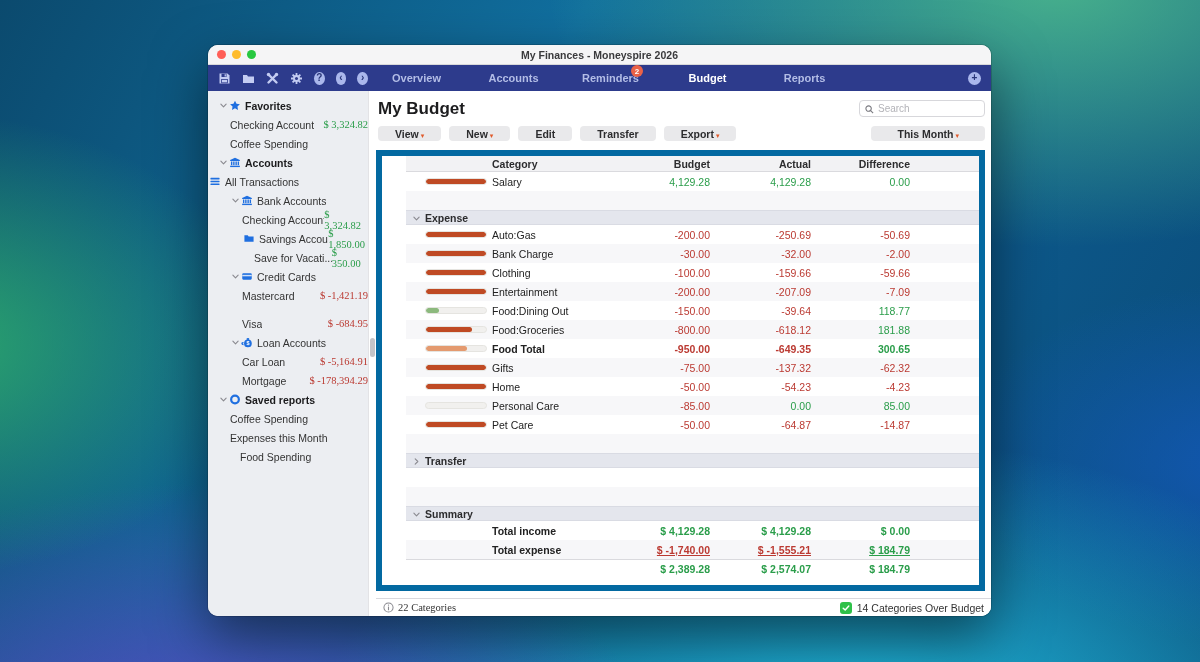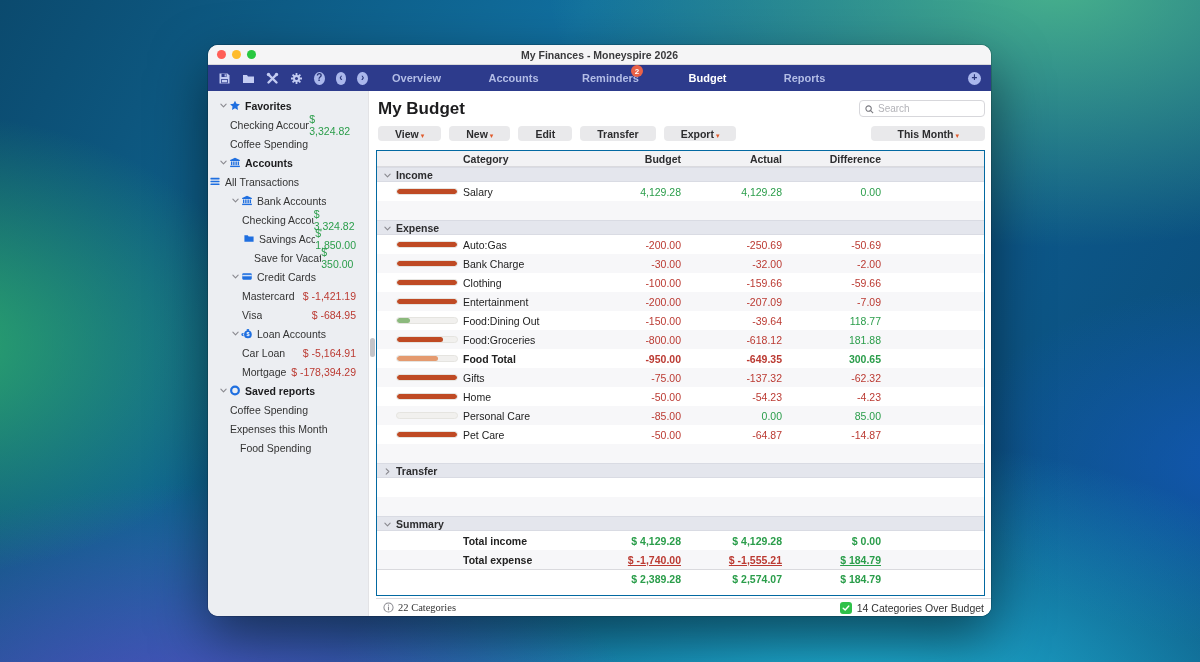--- a/index.html
+++ b/index.html
@@ -47,41 +47,41 @@
 
   
   .win-body { flex:1; display:flex; min-height:0; }
   .sidebar { width:160px; flex:none; background:#eceef2; padding-top:5px; overflow:hidden; }
   .sb-item { height:19px; display:flex; align-items:center; font-size:10.5px; color:#333; cursor:pointer; }
   .sb-item .lbl { white-space:nowrap; overflow:hidden; }
   .sb-item.hdr .lbl { font-weight:bold; color:#1b1b1d; }
   .sb-chev { width:10px; flex:none; display:flex; align-items:center; justify-content:center; }
   .sb-ico { width:14px; height:12px; flex:none; display:flex; align-items:center; justify-content:center; margin-right:3px; }
   .sb-ico svg { width:12px; height:11px; display:block; }
-  .sb-amt { margin-left:auto; padding-right:12px; font-size:10.5px; }
+  .sb-amt { margin-left:auto; font-size:10.5px;font-family:Liberation Serif, serif; }
   .g { color:#2a9d4a; } .r { color:#bb3a32; }
   .gutter { width:8px; flex:none; background:#fff; position:relative; border-left:1px solid #e3e3e6; }
   .gutter .thumb { position:absolute; left:1px; top:247px; width:5px; height:19px; border-radius:3px; background:#c4c4c8; }
 
   .rightpane { flex:1; display:flex; flex-direction:column; min-width:0; background:#fff; }
   .main { flex:1; padding:6px 6px 0 0; display:flex; flex-direction:column; min-height:0; }
 
   .main-head { display:flex; align-items:flex-start; justify-content:space-between; padding:2px 0 0 2px;gap:36px; }
   .page-title { font-size:17px; font-weight:bold; color:#1c1c1e; }
   .searchbox { display:flex; align-items:center; gap:4px; border:1px solid #d7d7db; border-radius:4px; height:17px; width:126px; padding:0 5px; margin-top:1px; }
   .searchbox input { border:none; outline:none; width:100%; font-size:10px; color:#333; font-family:inherit; background:transparent; }
   .searchbox input::placeholder { color:#b3b3b8; }
 
   .actions { display:flex; align-items:center; margin:7px 0 9px 2px; }
   .btn { background:#e9e9eb; border:none; border-radius:4px; height:15px; padding:0 17px; font-size:10.5px; font-weight:bold; color:#2c2c2e; margin-right:8px; font-family:inherit; cursor:pointer; white-space:nowrap; }
   .btn .caret { font-size:7px; color:#e05a2b; margin-left:2px; }
   .btn.period { margin-left:auto; margin-right:0; padding:0 26px; }
 
   
-  .table-wrap { border:1px solid #0369a1; flex:none; padding-bottom:7px; background:#fff; }
+  .table-wrap { border:6px solid #0369a1; flex:none; padding-bottom:7px; background:#fff;padding-left:24px; }
   .trow { display:grid; grid-template-columns:86px 142px 76px 101px 99px 1fr; align-items:center; height:19px; font-size:10.5px; color:#222; }
   .trow.alt { background:#f7f7f9; }
   .trow .num { text-align:right; }
   .thead { display:grid; grid-template-columns:86px 142px 76px 101px 99px 1fr; align-items:center; height:16px; background:#f2f2f4; border-bottom:1px solid #dadade; font-size:10.5px; font-weight:bold; color:#2c2c2e; }
   .thead .num { text-align:right; }
   .sec { height:15px; background:#e4e6ed; border-top:1px solid #d9dbe3; border-bottom:1px solid #d9dbe3; display:flex; align-items:center; gap:5px; padding-left:7px; font-size:10.5px; font-weight:bold; color:#2c2c2e; cursor:pointer; }
   .barcell { padding-left:19px; }
   .bartrack { width:62px; height:7px; border-radius:4px; background:#f1f0ee; border:1px solid #e5e4e0; overflow:hidden; }
   .barfill { height:100%; border-radius:4px; }
   .b { font-weight:bold; }
@@ -260,21 +260,21 @@
                 <rect x=".8" y="2.5" width="10.4" height="7" rx="1.2" fill="#1f6fe0"></rect>
                 <rect x=".8" y="4.2" width="10.4" height="1.6" fill="#cfe0f8"></rect>
               </svg>
             </span>
             <span class="lbl">Credit Cards</span>
           </div>
           <div class="sb-item" style="padding-left: 34px;">
             <span class="lbl">Mastercard</span>
             <span class="sb-amt r">$ -1,421.19</span>
           </div>
-          <div class="sb-item" style="padding-left: 34px;">
+          <div class="sb-item" style="padding-left: 34px; margin-top: 9px;">
             <span class="lbl">Visa</span>
             <span class="sb-amt r">$ -684.95</span>
           </div>
           <div class="sb-item" style="padding-left: 22px;">
             <span class="sb-chev">
               <svg width="7" height="7" viewBox="0 0 8 8">
                 <path d="M1 2.5 L4 5.5 L7 2.5" fill="none" stroke="#8a8a90" stroke-width="1.3" stroke-linecap="round" stroke-linejoin="round"></path>
               </svg>
             </span>
             <span class="sb-ico">
@@ -348,26 +348,20 @@
           <div class="table-wrap">
             <div class="thead" id="table-head">
                 <div class=""></div>
                 <div class="">Category</div>
                 <div class="num">Budget</div>
                 <div class="num">Actual</div>
                 <div class="num">Difference</div>
                 <div class=""></div>
               </div>
             <div id="table-body">
-                <div class="sec">
-                  <span><svg width="7" height="7" viewBox="0 0 8 8">
-                      <path d="M1 2.5 L4 5.5 L7 2.5" fill="none" stroke="#8a8a90" stroke-width="1.3" stroke-linecap="round" stroke-linejoin="round"></path>
-                    </svg></span>
-                  <span>Income</span>
-                </div>
                 <div class="trow">
                   <div class="barcell">
                     <div class="bartrack">
                       <div class="barfill" style="width: 100%; background: rgb(191, 74, 36);"></div>
                     </div>
                   </div>
                   <div class="">Salary</div>
                   <div class="num g">4,129.28</div>
                   <div class="num g">4,129.28</div>
                   <div class="num g">0.00</div>

